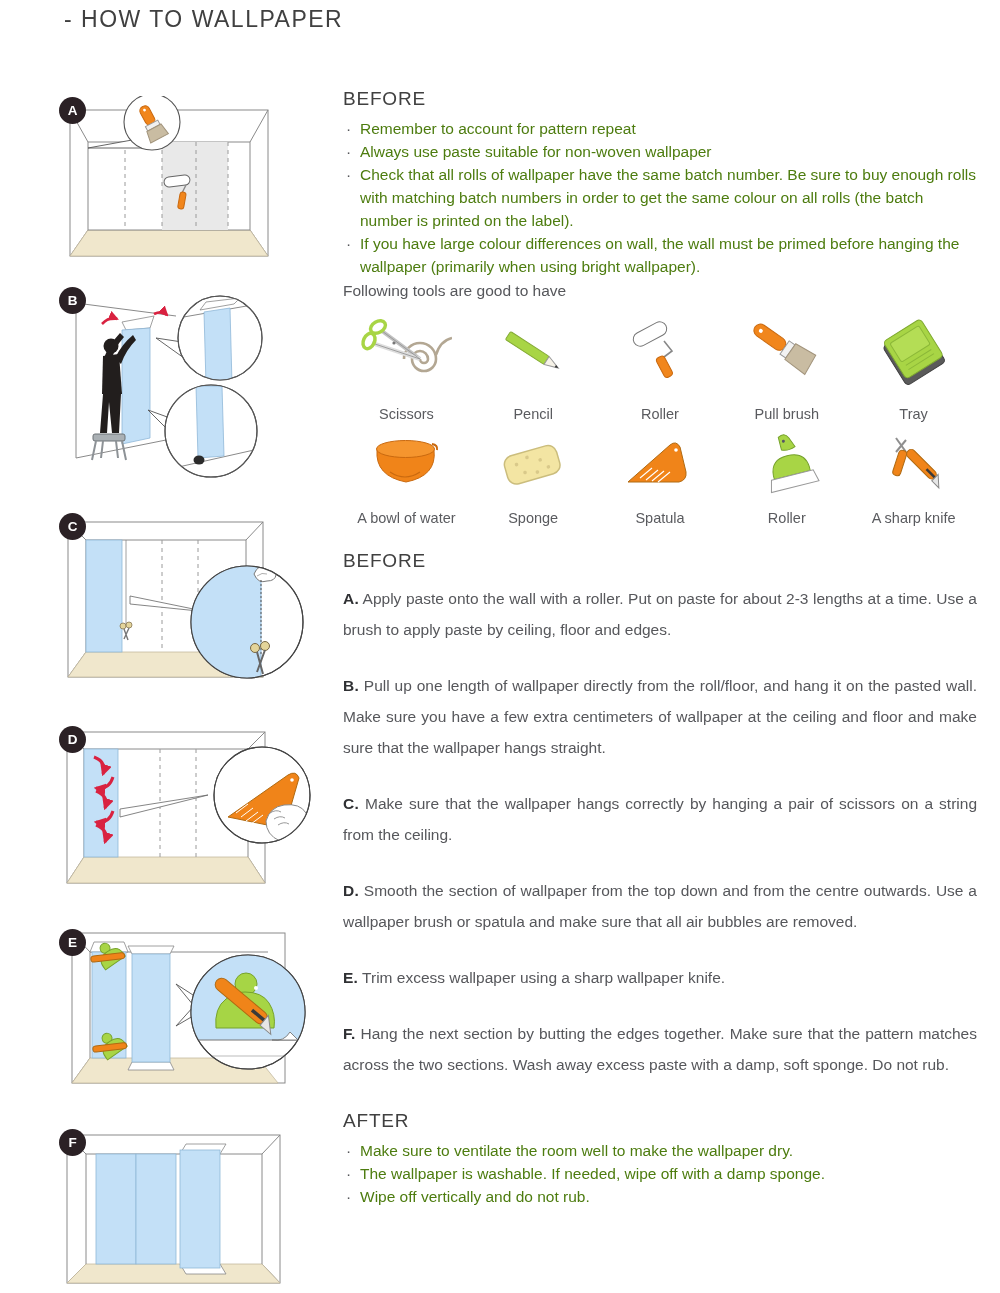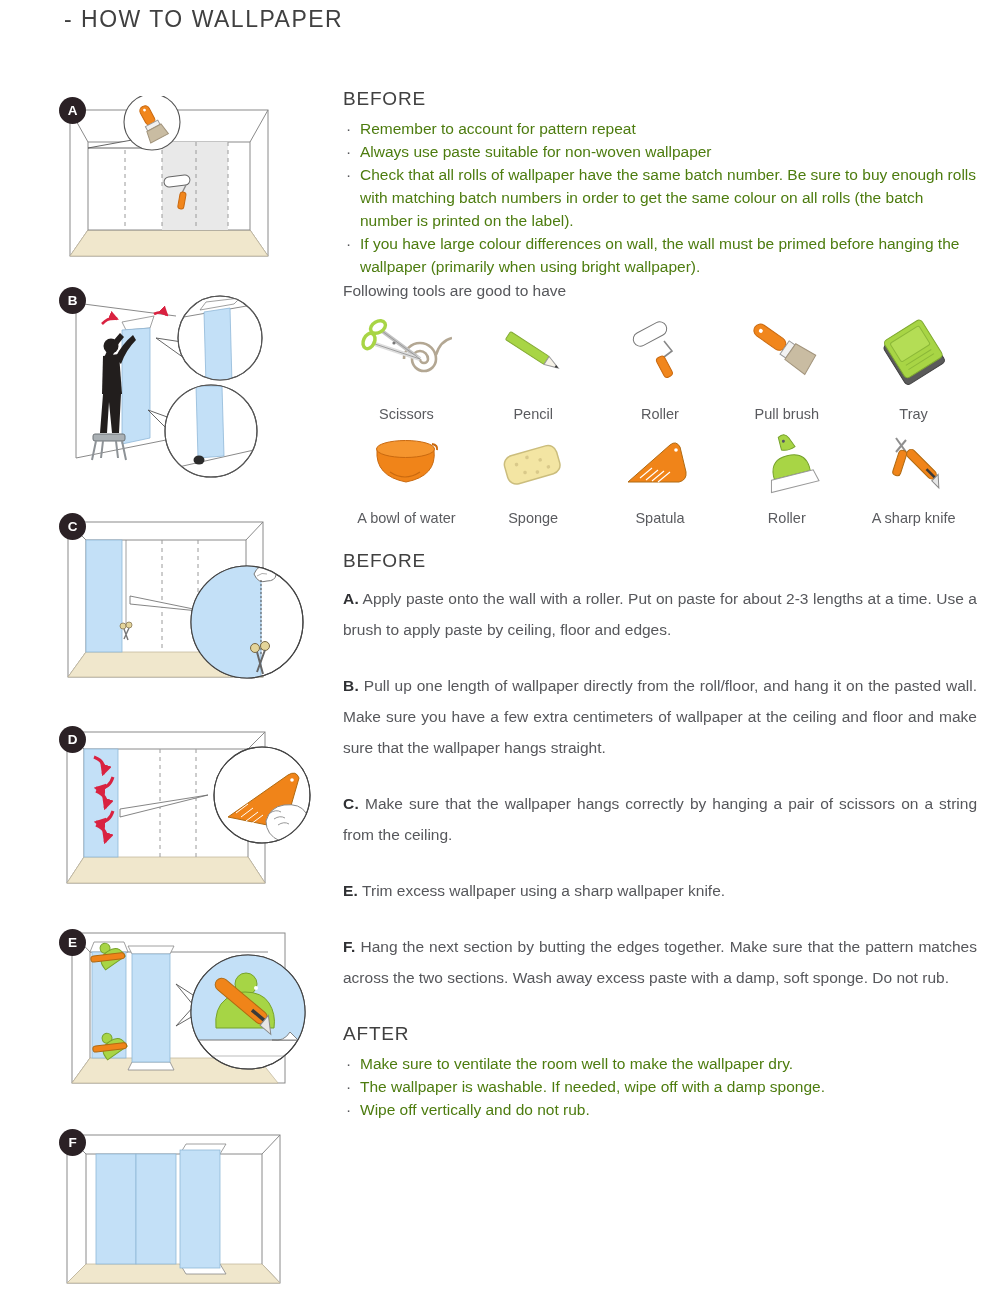--- a/index.html
+++ b/index.html
@@ -418,20 +418,21 @@
         </svg>
       </div>
       <div class="tool-label">A sharp knife</div>
     </div>
   </div>
 
   <h2 class="sec sec-guide">BEFORE</h2>
   <p class="step"><span class="pfx">A.</span> <span>Apply paste onto the wall with a roller. Put on paste for about 2-3 lengths at a time. Use a brush to apply paste by ceiling, floor and edges.</span></p>
   <p class="step"><span class="pfx">B.</span> <span>Pull up one length of wallpaper directly from the roll/floor, and hang it on the pasted wall. Make sure you have a few extra centimeters of wallpaper at the ceiling and floor and make sure that the wallpaper hangs straight.</span></p>
   <p class="step"><span class="pfx">C.</span> <span>Make sure that the wallpaper hangs correctly by hanging a pair of scissors on a string from the ceiling.</span></p>
+  <p class="step"><span class="pfx">D.</span> <span>Smooth the section of wallpaper from the top down and from the centre outwards. Use a wallpaper brush or spatula and make sure that all air bubbles are removed.</span></p>
   <p class="step"><span class="pfx">E.</span> <span>Trim excess wallpaper using a sharp wallpaper knife.</span></p>
   <p class="step"><span class="pfx">F.</span> <span>Hang the next section by butting the edges together. Make sure that the pattern matches across the two sections. Wash away excess paste with a damp, soft sponge. Do not rub.</span></p>
 
   <h2 class="sec sec-after">AFTER</h2>
   <ul class="bullets">
     <li>Make sure to ventilate the room well to make the wallpaper dry.</li>
     <li>The wallpaper is washable. If needed, wipe off with a damp sponge.</li>
     <li>Wipe off vertically and do not rub.</li>
   </ul>
 

